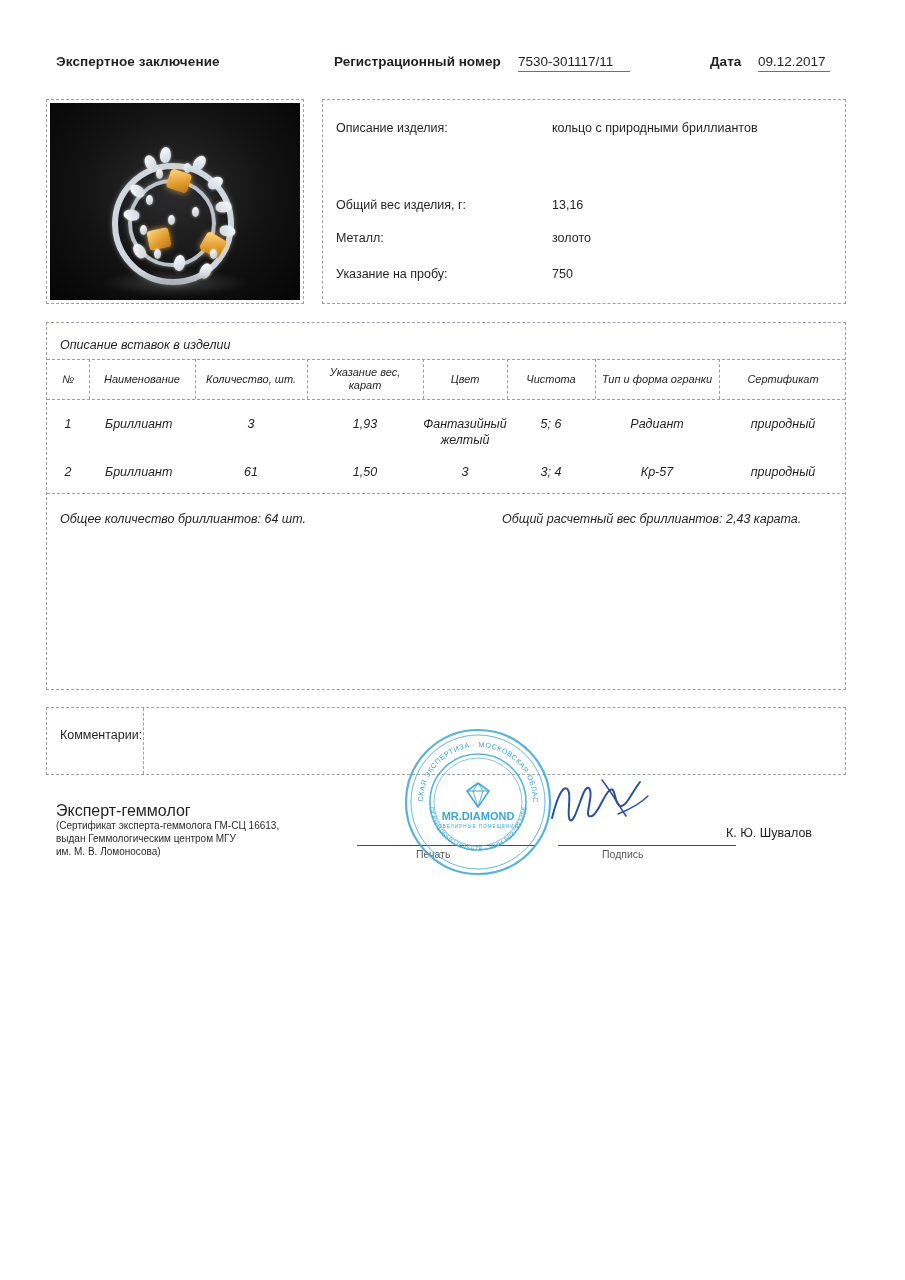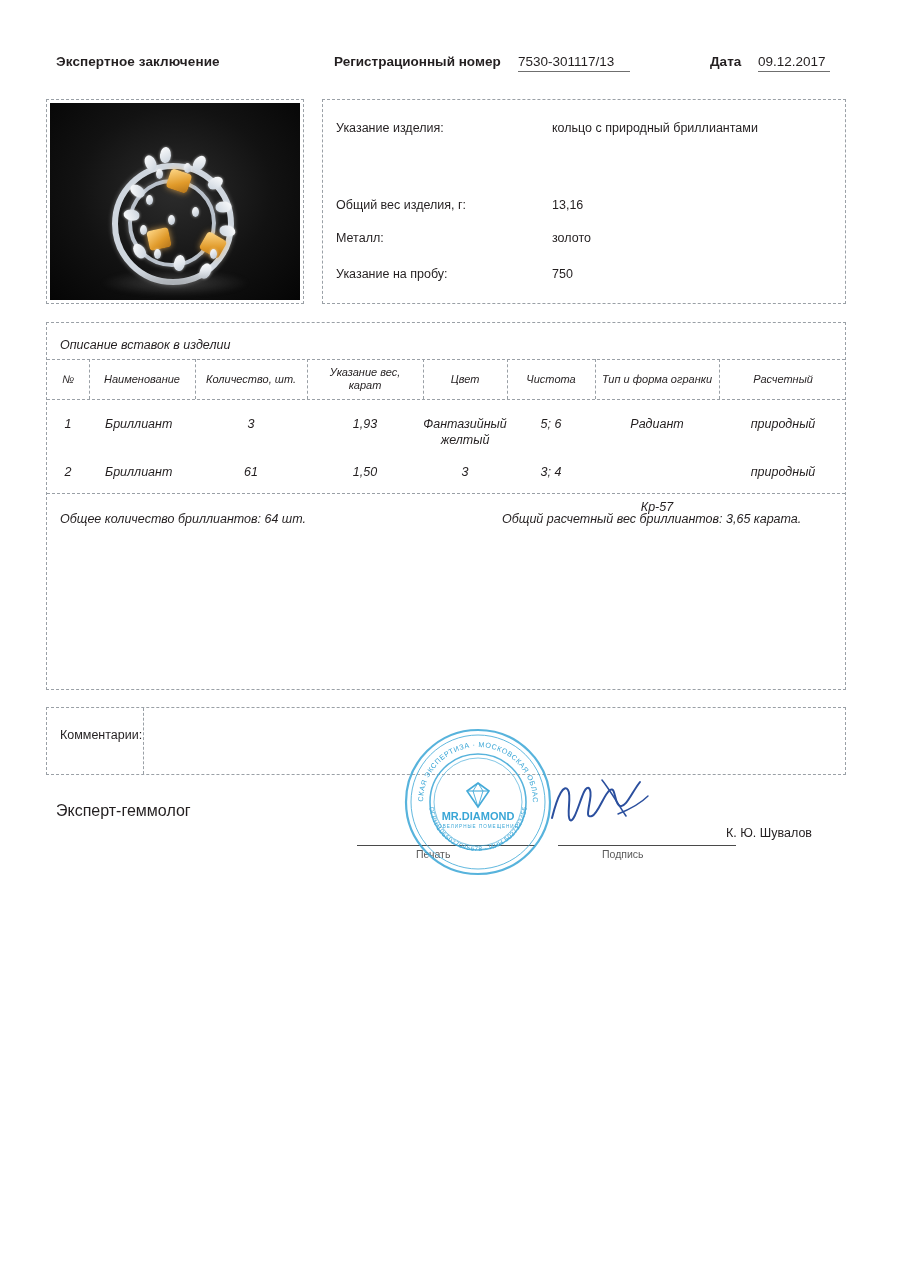--- a/index.html
+++ b/index.html
@@ -314,21 +314,21 @@
   }
 </style>
 </head>
 <body>
 
 <div class="page">
 
   <div class="header">
     <div class="hdr-title">Экспертное заключение</div>
     <div class="hdr-reg-label">Регистрационный номер</div>
-    <div class="hdr-reg-value">7530-301117/13</div>
+    <div class="hdr-reg-value">7530-301117/11</div>
     <div class="hdr-date-label">Дата</div>
     <div class="hdr-date-value">09.12.2017</div>
   </div>
 
   <div class="photo-box">
     <div class="photo">
       <div class="vignette"></div>
 
       <div class="band" style="left:62px; top:60px; width:110px; height:110px; border-color:#cfd6de;"></div>
       <div class="band" style="left:78px; top:76px; width:80px; height:80px; border-width:4px; border-color:#b9c1cb;"></div>
@@ -355,22 +355,22 @@
       <div class="gem small" style="left:118px; top:112px;"></div>
       <div class="gem small" style="left:104px; top:146px;"></div>
       <div class="gem small" style="left:160px; top:146px;"></div>
       <div class="gem small" style="left:90px; top:122px;"></div>
 
       <div class="plate"></div>
     </div>
   </div>
 
   <div class="desc-box">
-    <div class="desc-label" style="left:13px; top:21px;">Указание изделия:</div>
-    <div class="desc-value" style="left:229px; top:21px;">кольцо с природный бриллиантами</div>
+    <div class="desc-label" style="left:13px; top:21px;">Описание изделия:</div>
+    <div class="desc-value" style="left:229px; top:21px;">кольцо с природными бриллиантов</div>
 
     <div class="desc-label" style="left:13px; top:98px;">Общий вес изделия, г:</div>
     <div class="desc-value" style="left:229px; top:98px;">13,16</div>
 
     <div class="desc-label" style="left:13px; top:131px;">Металл:</div>
     <div class="desc-value" style="left:229px; top:131px;">золото</div>
 
     <div class="desc-label" style="left:13px; top:167px;">Указание на пробу:</div>
     <div class="desc-value" style="left:229px; top:167px;">750</div>
   </div>
@@ -389,55 +389,60 @@
     <div class="vline" style="left:460px; top:36px; height:40px;"></div>
     <div class="vline" style="left:548px; top:36px; height:40px;"></div>
     <div class="vline" style="left:672px; top:36px; height:40px;"></div>
 
     <div class="th" style="left:0px;   top:50px; width:42px;">№</div>
     <div class="th" style="left:42px;  top:50px; width:106px;">Наименование</div>
     <div class="th" style="left:148px; top:50px; width:112px;">Количество, шт.</div>
     <div class="th" style="left:376px; top:50px; width:84px;">Цвет</div>
     <div class="th" style="left:460px; top:50px; width:88px;">Чистота</div>
     <div class="th" style="left:548px; top:50px; width:124px;">Тип и форма огранки</div>
-    <div class="th" style="left:672px; top:50px; width:128px;">Расчетный</div>
+    <div class="th" style="left:672px; top:50px; width:128px;">Сертификат</div>
     <div class="th" style="left:260px; top:43px; width:116px;">Указание вес,</div>
     <div class="th" style="left:260px; top:56px; width:116px;">карат</div>
 
     <div class="td" style="left:0px;   top:94px; width:42px;">1</div>
     <div class="td" style="left:42px;  top:94px; width:106px; text-align:left; padding-left:16px; box-sizing:border-box;">Бриллиант</div>
     <div class="td" style="left:148px; top:94px; width:112px;">3</div>
     <div class="td" style="left:260px; top:94px; width:116px;">1,93</div>
     <div class="td" style="left:376px; top:94px; width:84px;">Фантазийный</div>
     <div class="td" style="left:376px; top:110px; width:84px;">желтый</div>
     <div class="td" style="left:460px; top:94px; width:88px;">5; 6</div>
     <div class="td" style="left:548px; top:94px; width:124px;">Радиант</div>
     <div class="td" style="left:672px; top:94px; width:128px;">природный</div>
 
     <div class="td" style="left:0px;   top:142px; width:42px;">2</div>
     <div class="td" style="left:42px;  top:142px; width:106px; text-align:left; padding-left:16px; box-sizing:border-box;">Бриллиант</div>
     <div class="td" style="left:148px; top:142px; width:112px;">61</div>
     <div class="td" style="left:260px; top:142px; width:116px;">1,50</div>
     <div class="td" style="left:376px; top:142px; width:84px;">3</div>
     <div class="td" style="left:460px; top:142px; width:88px;">3; 4</div>
-    <div class="td" style="left:548px; top:142px; width:124px;margin-top:35px;">Кр-57</div>
+    <div class="td" style="left:548px; top:142px; width:124px;">Кр-57</div>
     <div class="td" style="left:672px; top:142px; width:128px;">природный</div>
 
     <div class="summary-left">Общее количество бриллиантов: 64 шт.</div>
-    <div class="summary-right">Общий расчетный вес бриллиантов: 3,65 карата.</div>
+    <div class="summary-right">Общий расчетный вес бриллиантов: 2,43 карата.</div>
   </div>
 
   <div class="comments-box">
     <div class="comments-label">Комментарии:</div>
     <div class="comments-divider"></div>
     <div class="td" style="left:110px; top:20px; width:600px; text-align:left;"></div>
   </div>
 
   <div class="footer">
     <div class="expert-title">Эксперт-геммолог</div>
+    <div class="expert-note">
+      <div>(Сертификат эксперта-геммолога ГМ-СЦ 16613,</div>
+      <div>выдан Геммологическим центром МГУ</div>
+      <div>им. М. В. Ломоносова)</div>
+    </div>
     <div class="seal-line"></div>
     <div class="seal-caption">Печать</div>
     <div class="sign-line"></div>
     <div class="sign-caption">Подпись</div>
     <div class="expert-name">К. Ю. Шувалов</div>
   </div>
 
   <div class="stamp">
     <svg viewBox="0 0 150 150" width="150" height="150">
       <defs>

